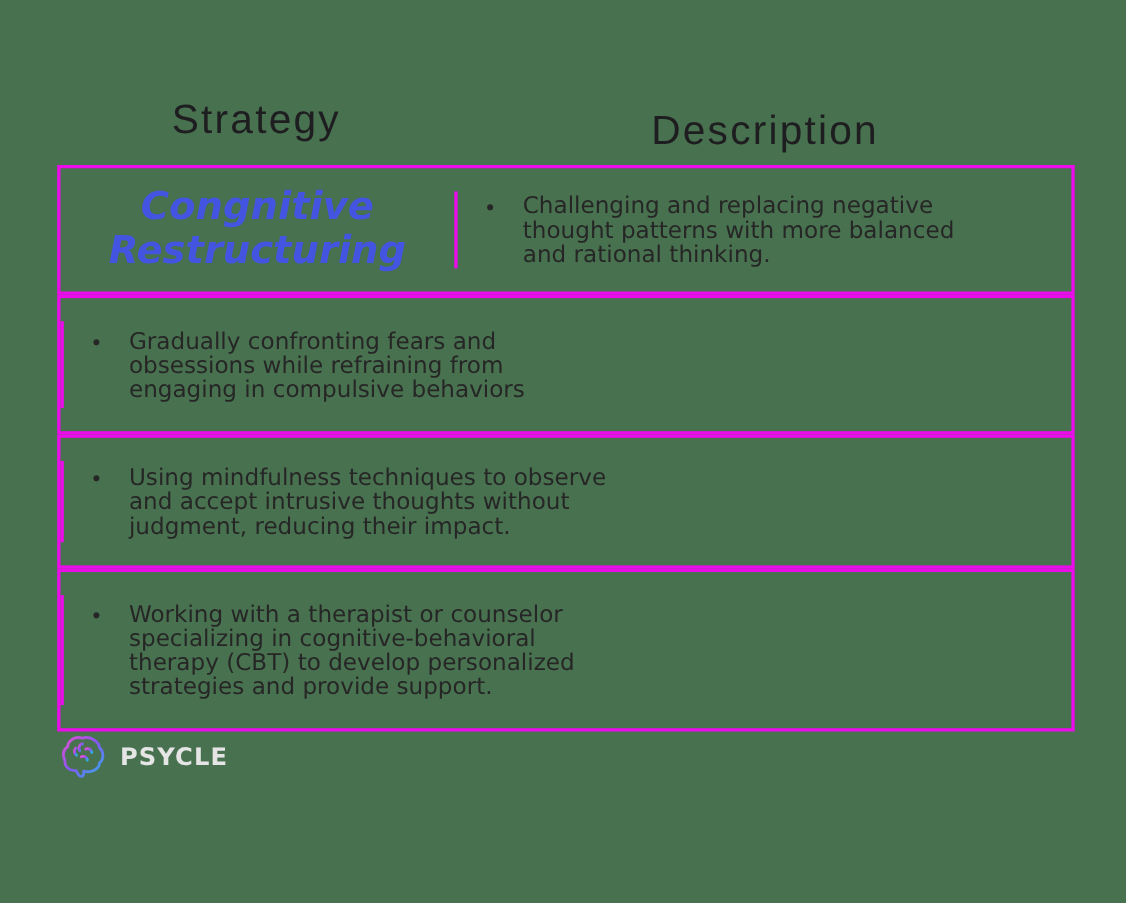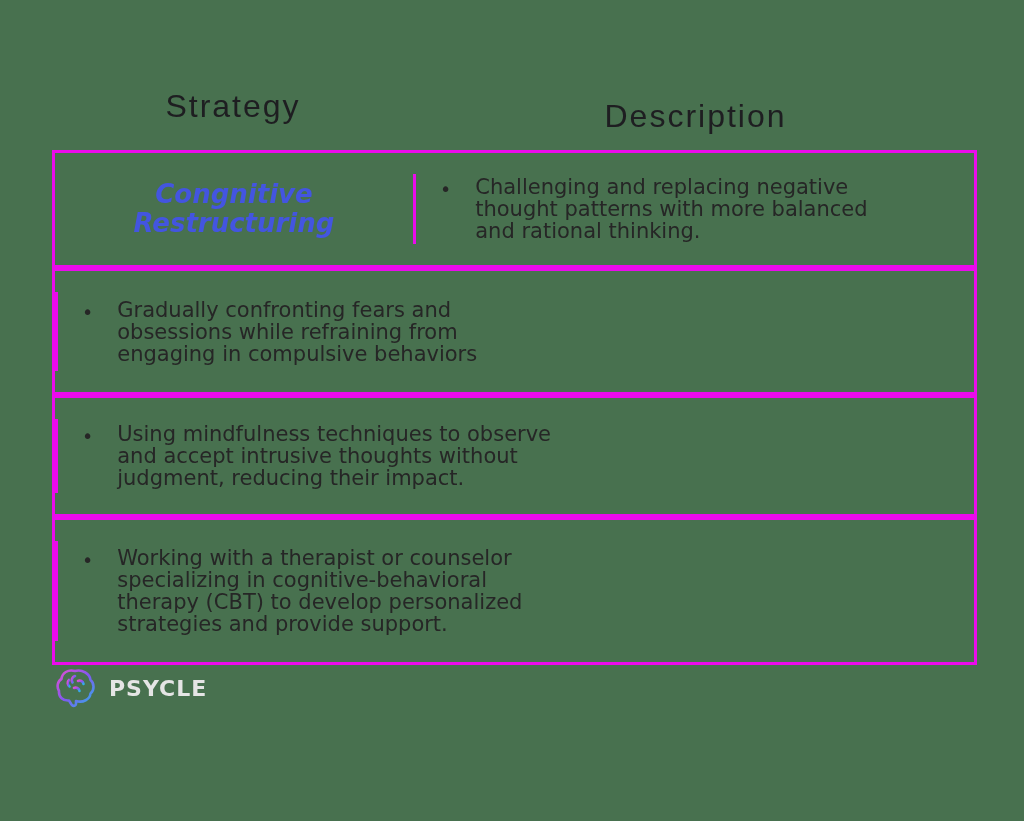--- a/index.html
+++ b/index.html
@@ -9,21 +9,21 @@
     position:relative;
     overflow:hidden;
     font-family:"DejaVu Sans","Liberation Sans",sans-serif;
   }
 
   
   .col-header{
     position:absolute;top:88px;
     text-align:center;
     font-family:"Liberation Sans",sans-serif;
-    font-size:32px;font-weight:400;letter-spacing:2px;
+    font-size:37px;font-weight:400;letter-spacing:2px;
     color:#1E1E21;
   }
   .col-header.strategy{left:52px;width:362px;}
   .col-header.description{left:414px;width:563px;margin-top:10px;}
 
   
   .table{
     position:absolute;left:52px;top:150px;width:925px;
     display:flex;flex-direction:column;
   }
@@ -38,21 +38,21 @@
   .row.r3{height:122px;}
   .row.r4{height:148px;}
 
   .cell-strategy{
     width:358px;flex:0 0 358px;
     display:flex;align-items:center;justify-content:center;
     text-align:center;
   }
   .strategy-text{
     font-style:italic;font-weight:bold;
-    font-size:26px;line-height:1.13;
+    font-size:35px;line-height:1.13;
     color:#4355E0;
     white-space:pre-line;
   }
   .v-divider{
     flex:0 0 3px;width:3px;
     background:#EB0BEB;
     align-self:center;
     height:calc(100% - 42px);
   }
   .cell-desc{

